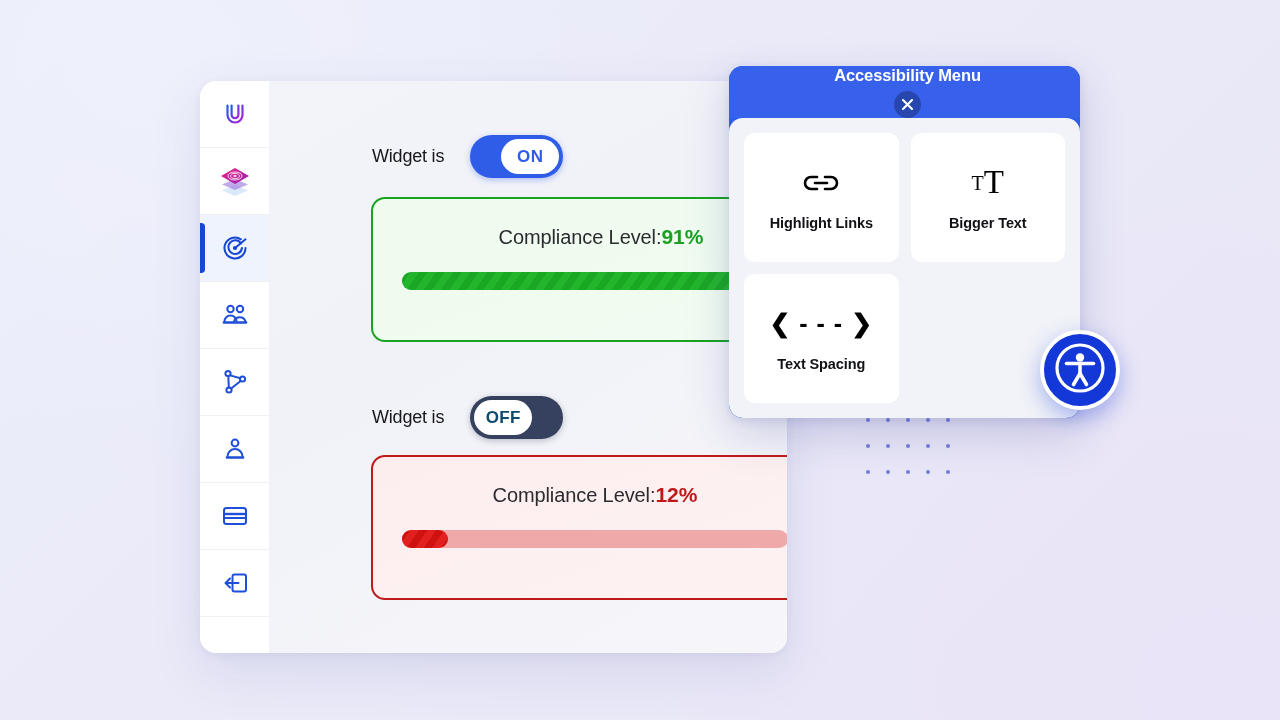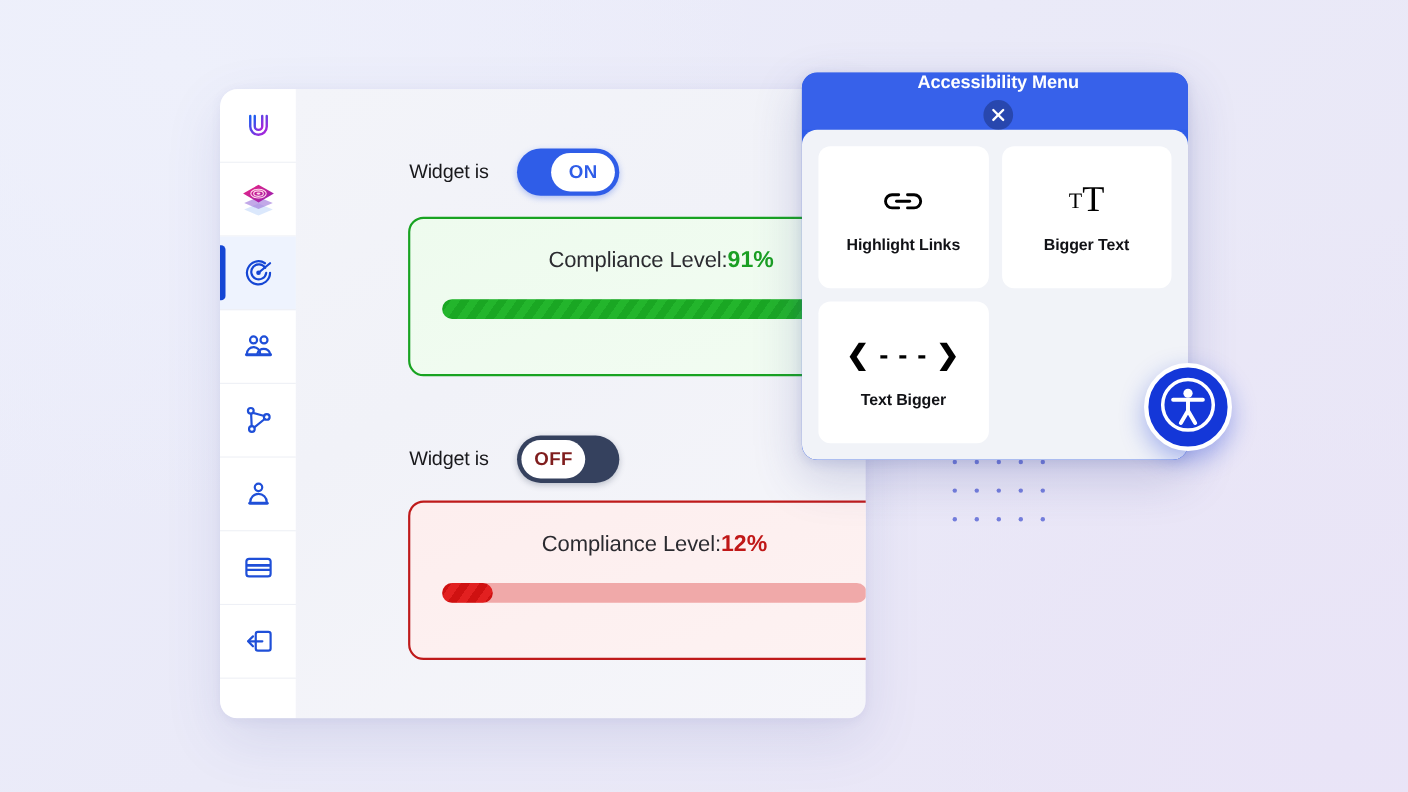--- a/index.html
+++ b/index.html
@@ -42,21 +42,21 @@
   .widget-row { position:absolute; display:flex; align-items:center; gap:26px; }
   .widget-label { font-size:18px; color:#18181b; letter-spacing:-.2px; white-space:nowrap; }
 
   .toggle { width:93px; height:43px; border-radius:24px; position:relative; flex:none;text-align:center; }
   .toggle.on { background:#2f5de8; box-shadow:0 2px 6px rgba(47,93,232,.35); }
   .toggle.off { background:#35415e; box-shadow:0 2px 6px rgba(53,65,94,.3); }
   .knob { position:absolute; top:4px; width:58px; height:35px; border-radius:20px;
     background:#fff; display:flex; align-items:center; justify-content:center;
     font-size:17px; font-weight:bold; letter-spacing:.4px; }
   .toggle.on .knob { right:4px; color:#2f5de8; }
-  .toggle.off .knob { left:4px; color:#7f1d1d; }
+  .toggle.off .knob { left:4px; color:#0c4a6e; }
 
   
   .panel { position:absolute; border-radius:14px; padding:26px 29px 0 29px; }
   .panel.green { background:linear-gradient(160deg,#eefbee 0%,#f2fcf2 100%); border:2px solid #18a321; }
   .panel.red { background:linear-gradient(160deg,#fdeeee 0%,#fdf2f2 100%); border:2px solid #bf1a1a; }
   .panel-head { display:flex; align-items:baseline; justify-content:center; }
   .panel-title { font-size:20px; color:#2b2b30; letter-spacing:-.1px; }
   .panel-pct { font-size:21px; font-weight:bold; }
   .panel.green .panel-pct { color:#1a9f23; }
   .panel.red .panel-pct { color:#c01818; }
@@ -295,21 +295,21 @@
     <div class="a11y-card">
       <span class="a11y-icon bigtext-glyph">
         <span class="s">T</span>
           <span class="l">T</span>
       </span>
       <span class="a11y-label">Bigger Text</span>
     </div>
 
     <div class="a11y-card">
       <span class="a11y-icon spacing-glyph">❮ - - - ❯</span>
-      <span class="a11y-label">Text Bigger</span>
+      <span class="a11y-label">Text Spacing</span>
     </div>
 
   </div>
 </div>
 
 <div id="a11y-fab">
   <span>
     <svg width="56" height="56" viewBox="0 0 56 56">
       <circle cx="28" cy="28" r="23" fill="none" stroke="#fff" stroke-width="3.2"></circle>
       <circle cx="28" cy="17.5" r="4.2" fill="#fff"></circle>

